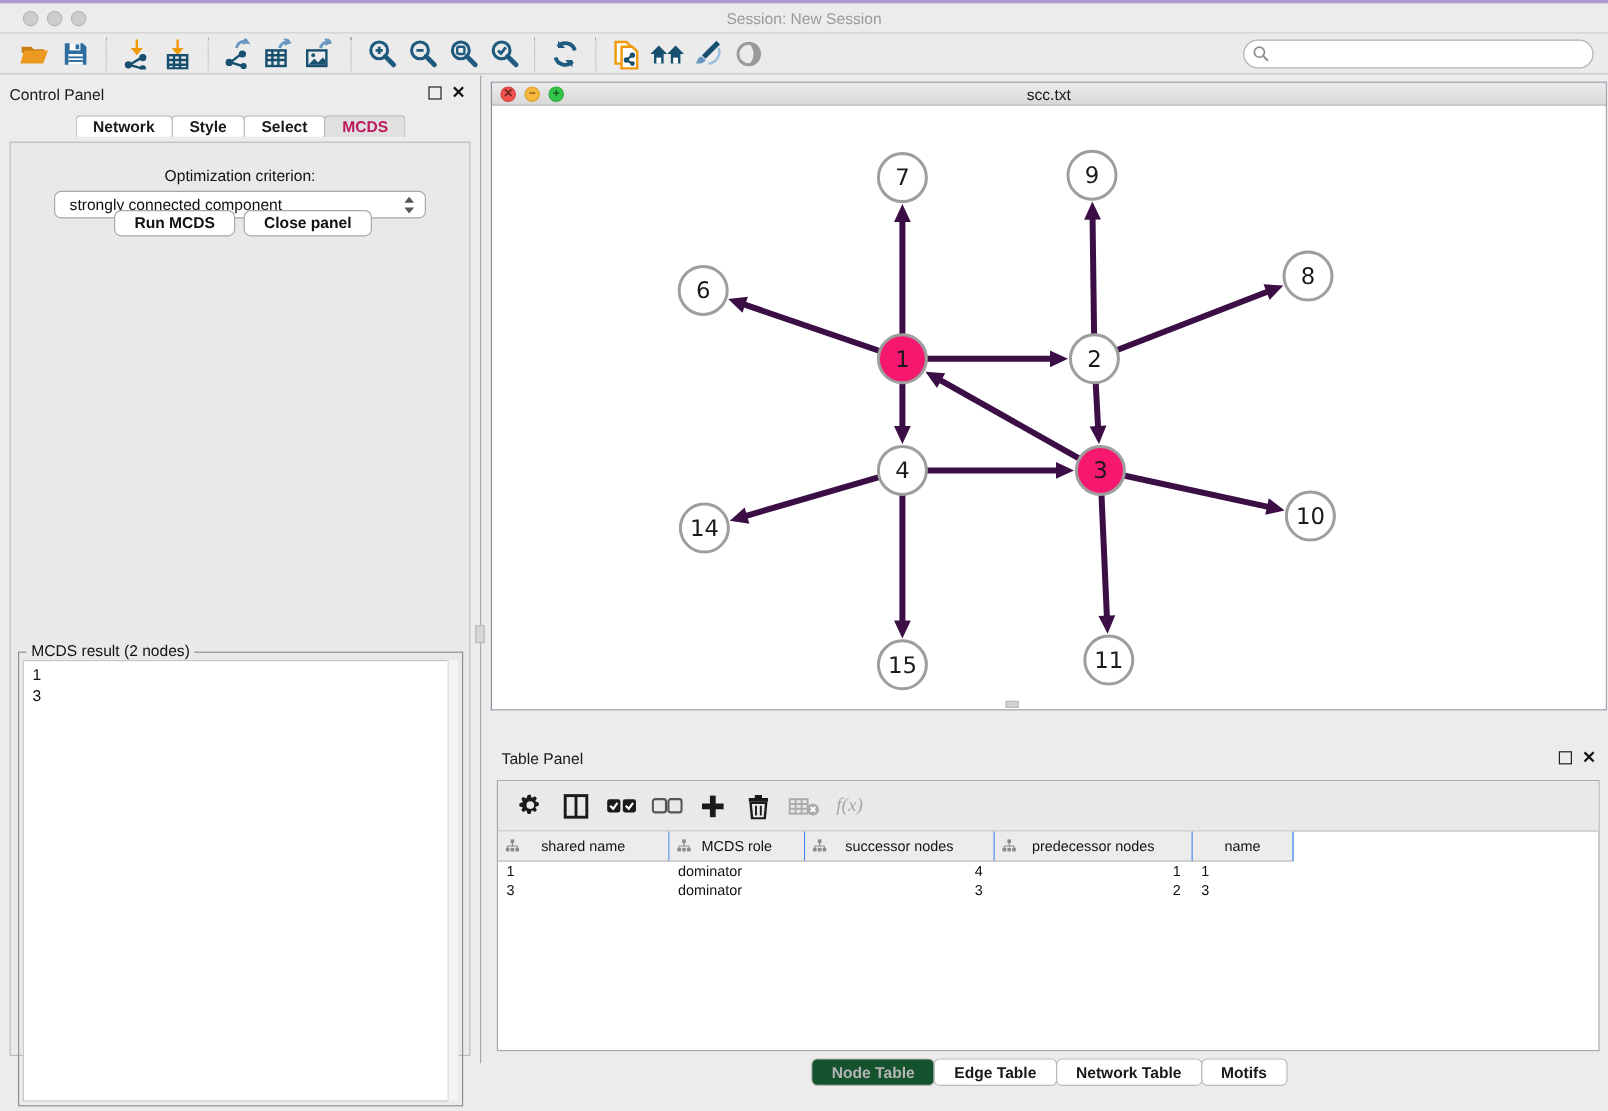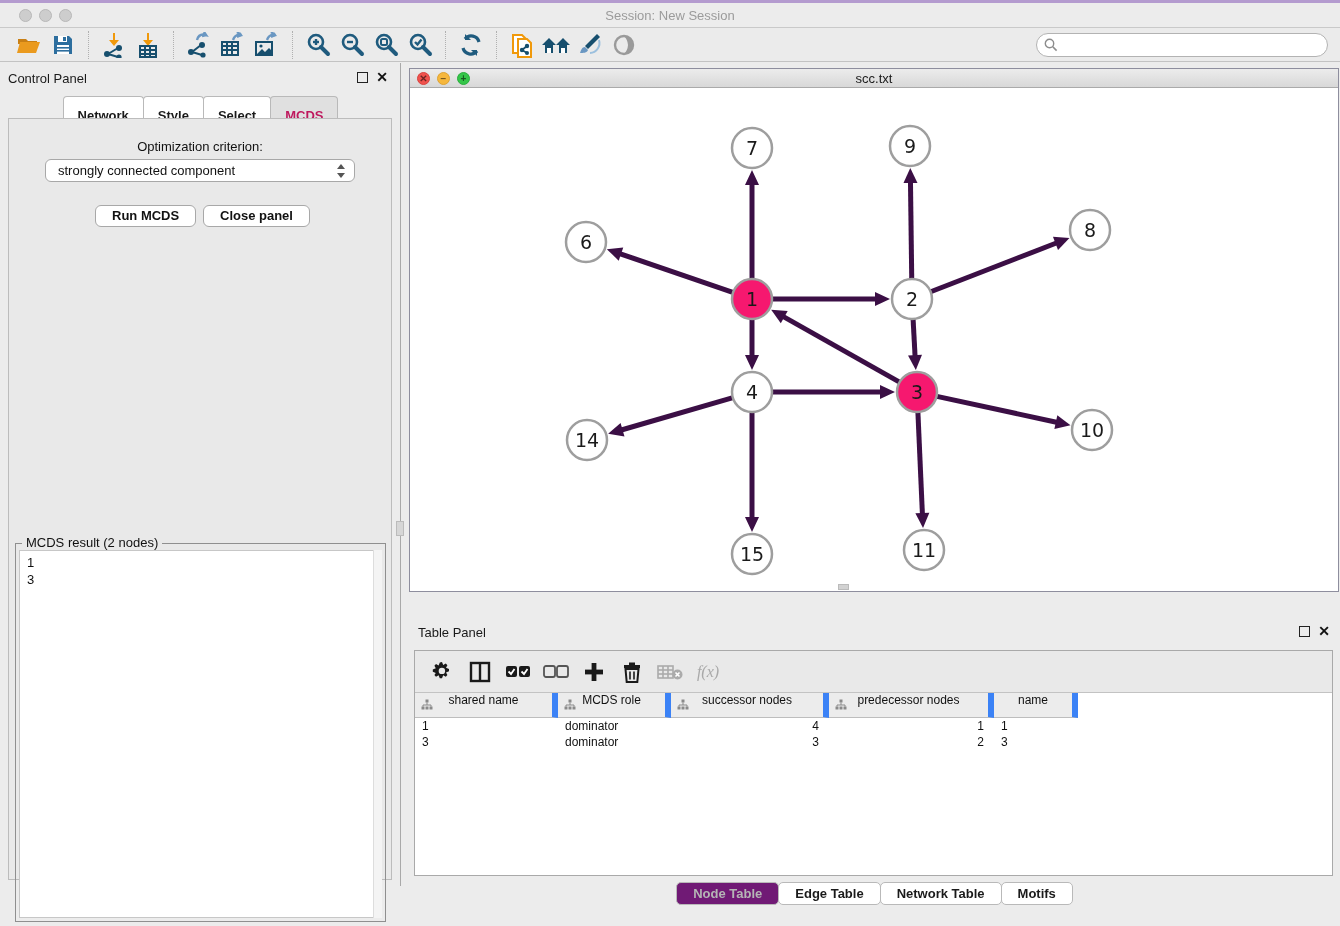--- a/index.html
+++ b/index.html
@@ -24,31 +24,31 @@
 
   
   .control-panel { position:absolute; left:0; top:63px; width:401px; height:823px; background:#ececec; border-right:1px solid #a9a9a9; }
   .cp-header { position:absolute; left:0; top:0; width:100%; height:30px; }
   .panel-title { position:absolute; left:8px; top:8px; font-size:13px; color:#1a1a1a; }
   .panel-float { position:absolute; top:9px; width:11px; height:11px; border:1.5px solid #222; background:transparent; }
   .panel-close { position:absolute; top:6px; font-size:14px; font-weight:bold; color:#111; line-height:16px; }
   .cp-header .panel-float { right:32px; } .cp-header .panel-close { right:12px; }
 
   .tabs-row { position:absolute; left:0; top:33px; width:100%; display:flex; justify-content:center; }
-  .tab { font-size:13px; font-weight:bold; padding:11px 14px; background:#fff; border:1px solid #b9b9b9; border-bottom:none; border-radius:4px 4px 0 0; margin-right:-1px; color:#1a1a1a; }
+  .tab { font-size:13px; font-weight:bold; padding:1px 14px; background:#fff; border:1px solid #b9b9b9; border-bottom:none; border-radius:4px 4px 0 0; margin-right:-1px; color:#1a1a1a; }
   .tab.selected { background:#e0e0e0; color:#be185d; }
 
   .cp-body { position:absolute; left:8px; top:55px; width:384px; height:762px; background:#e9e9e9; border:1px solid #bcbcbc; }
   .opt-label { position:absolute; left:0; width:100%; top:20px; text-align:center; font-size:13px; color:#111; }
   .combo { position:absolute; left:36px; top:40px; width:310px; height:23px; background:#fff; border:1px solid #a8a8a8; border-radius:6px; font-size:13px; color:#111; line-height:21px; padding-left:12px; }
   .combo-stepper { position:absolute; right:8px; top:3px; width:10px; height:16px; }
   .combo-stepper .up, .combo-stepper .dn { position:absolute; left:1px; width:0; height:0; border-left:4px solid transparent; border-right:4px solid transparent; }
   .combo-stepper .up { top:1px; border-bottom:5px solid #555; }
   .combo-stepper .dn { bottom:1px; border-top:5px solid #555; }
-  .cp-btn { position:absolute; top:86px; height:22px; background:#fff; border:1px solid #a8a8a8; border-radius:6px; font-size:13px; font-weight:bold; color:#111; padding:0 16px; line-height:20px; }
+  .cp-btn { position:absolute; top:56px; height:22px; background:#fff; border:1px solid #a8a8a8; border-radius:6px; font-size:13px; font-weight:bold; color:#111; padding:0 16px; line-height:20px; }
   .btn-run { left:86px; } .btn-close { left:194px; }
 
   .mcds-fieldset { position:absolute; left:6px; top:424px; width:371px; height:379px; border:1px solid #8f8f8f; }
   .mcds-legend { position:absolute; left:6px; top:-9px; background:#e9e9e9; padding:0 4px; font-size:13px; color:#111; }
   .mcds-textarea { position:absolute; left:3px; top:6px; right:3px; bottom:3px; background:#fff; border:1px solid #c7c7c7; font-size:13px; color:#111; padding:3px 0 0 7px; line-height:17px; white-space:pre-line; overflow:hidden; }
   .mcds-scroll { position:absolute; right:3px; top:6px; width:9px; bottom:3px; background:#f4f4f4; border-left:1px solid #ddd; }
 
   .v-splitter-grip { position:absolute; left:396px; top:458px; width:8px; height:15px; background:#d6d6d6; border:1px solid #bbb; }
 
   
@@ -65,29 +65,29 @@
   
   .table-panel { position:absolute; left:408px; top:620px; width:932px; height:290px; background:#ececec; }
   .tp-header { position:absolute; left:0; top:0; width:100%; height:26px; }
   .tp-header .panel-title { left:10px; top:5px; }
   .tp-header .panel-float { right:30px; top:6px; } .tp-header .panel-close { right:10px; top:3px; }
   .table-box { position:absolute; left:6px; top:30px; width:919px; height:226px; background:#fff; border:1px solid #a9a9a9; }
   .tp-toolbar { position:absolute; left:0; top:0; width:100%; height:42px; background:#e9e9e9; border-bottom:1px solid #c3c3c3; display:flex; align-items:center; padding-left:12px; gap:8px; }
   .tp-btn { width:30px; height:30px; display:flex; align-items:center; justify-content:center; }
   .fx-label { font-family:"Liberation Serif", serif; font-style:italic; font-size:16px; color:#a9a9a9; }
   .t-head { position:absolute; left:0; top:42px; height:25px; display:flex; }
-  .th-cell { position:relative; height:25px; background:#ececec; border-right:6px solid #3b82f6; border-bottom:1px solid #bdbdbd; font-size:12px; color:#111; display:flex; justify-content:center; }
+  .th-cell { position:relative; height:25px; background:#ececec; border-right:1px solid #3b82f6; border-bottom:1px solid #bdbdbd; font-size:12px; color:#111; display:flex; align-items:center; justify-content:center; }
   .th-cell .attr-ic { position:absolute; left:6px; top:6px; }
   .t-body { position:absolute; left:0; top:67px; width:100%; }
   .t-row { display:flex; height:16px; }
   .t-cell { font-size:12px; color:#111; line-height:16px; overflow:hidden; }
 
   .tp-tabs { position:absolute; left:0; top:262px; width:100%; display:flex; justify-content:center; }
   .tp-tabs .tab { border-radius:5px; border:1px solid #b9b9b9; padding:3px 16px; }
-  .tp-tabs .tab.selected { background:#701a75; color:#b5b5b5; }
+  .tp-tabs .tab.selected { background:#14532d; color:#b5b5b5; }
 
   
   .status-bar { position:absolute; left:0; top:890px; width:1340px; height:36px; background:#e4e4e4; border-top:1px solid #b3b3b3; }
   .list-btn { position:absolute; left:12px; top:7px; width:32px; height:24px; background:#fff; border:1px solid #aaa; display:flex; align-items:center; justify-content:center; }
   .memory-btn { position:absolute; right:8px; top:7px; height:24px; background:#fff; border:1px solid #aaa; border-radius:3px; display:flex; align-items:center; padding:0 10px; gap:6px; font-size:13px; color:#111; }
   .mem-dot { width:11px; height:11px; border-radius:50%; background:#1da53c; }
 </style>
 </head>
 <body>
 

